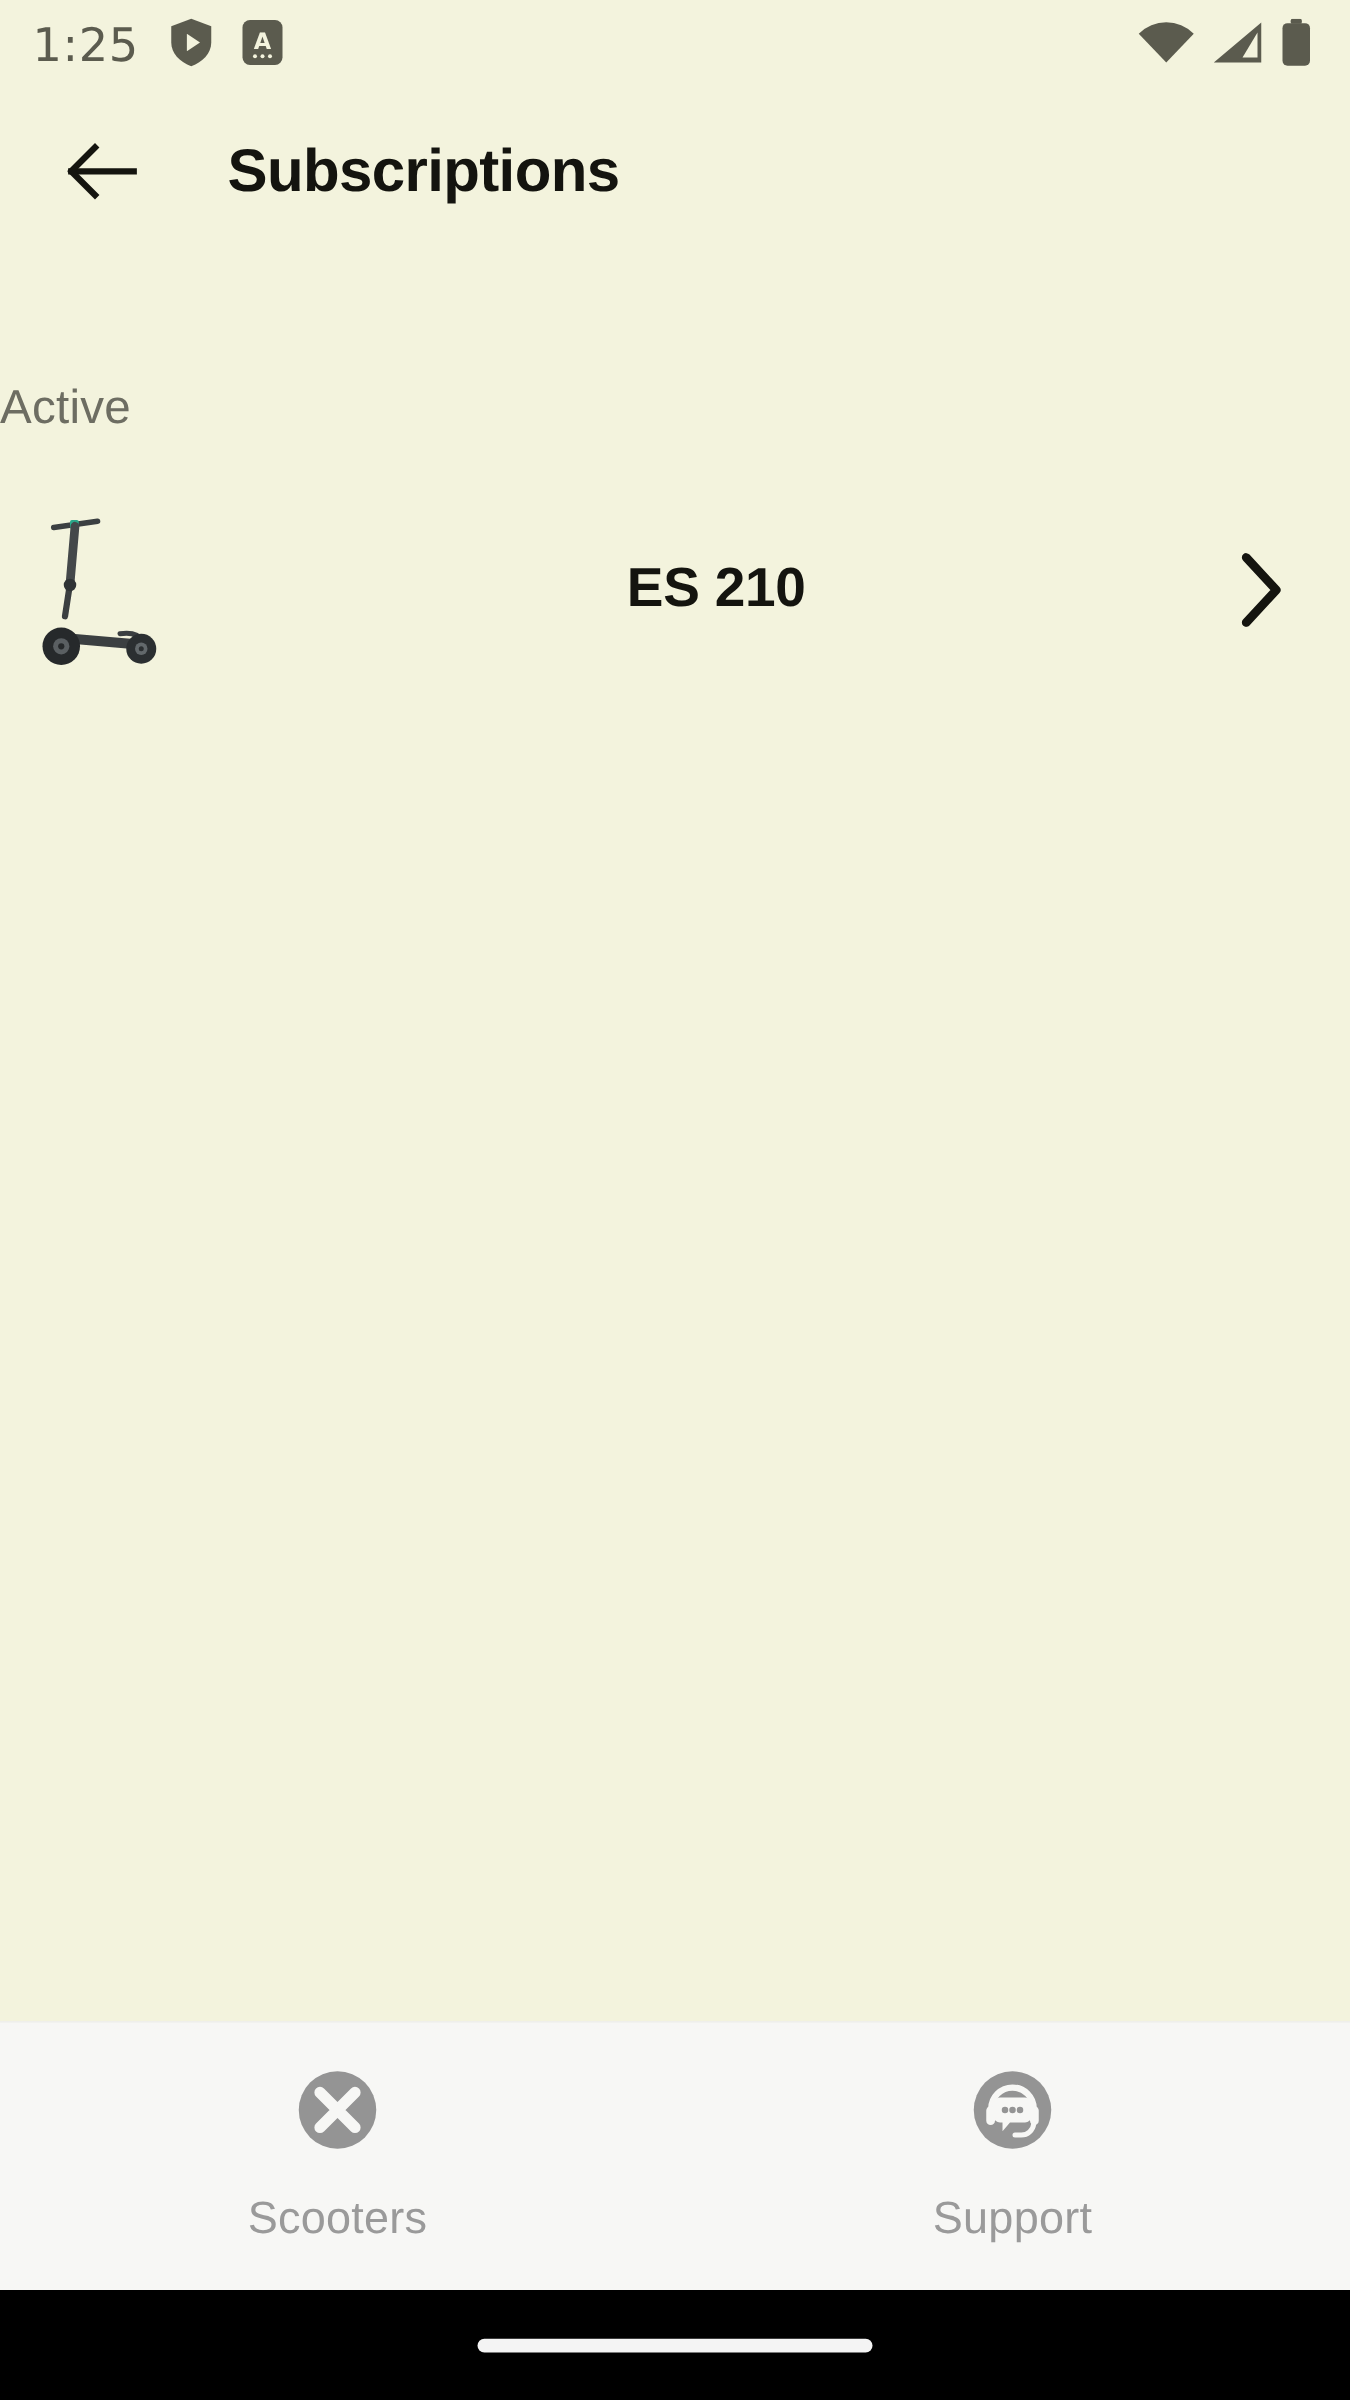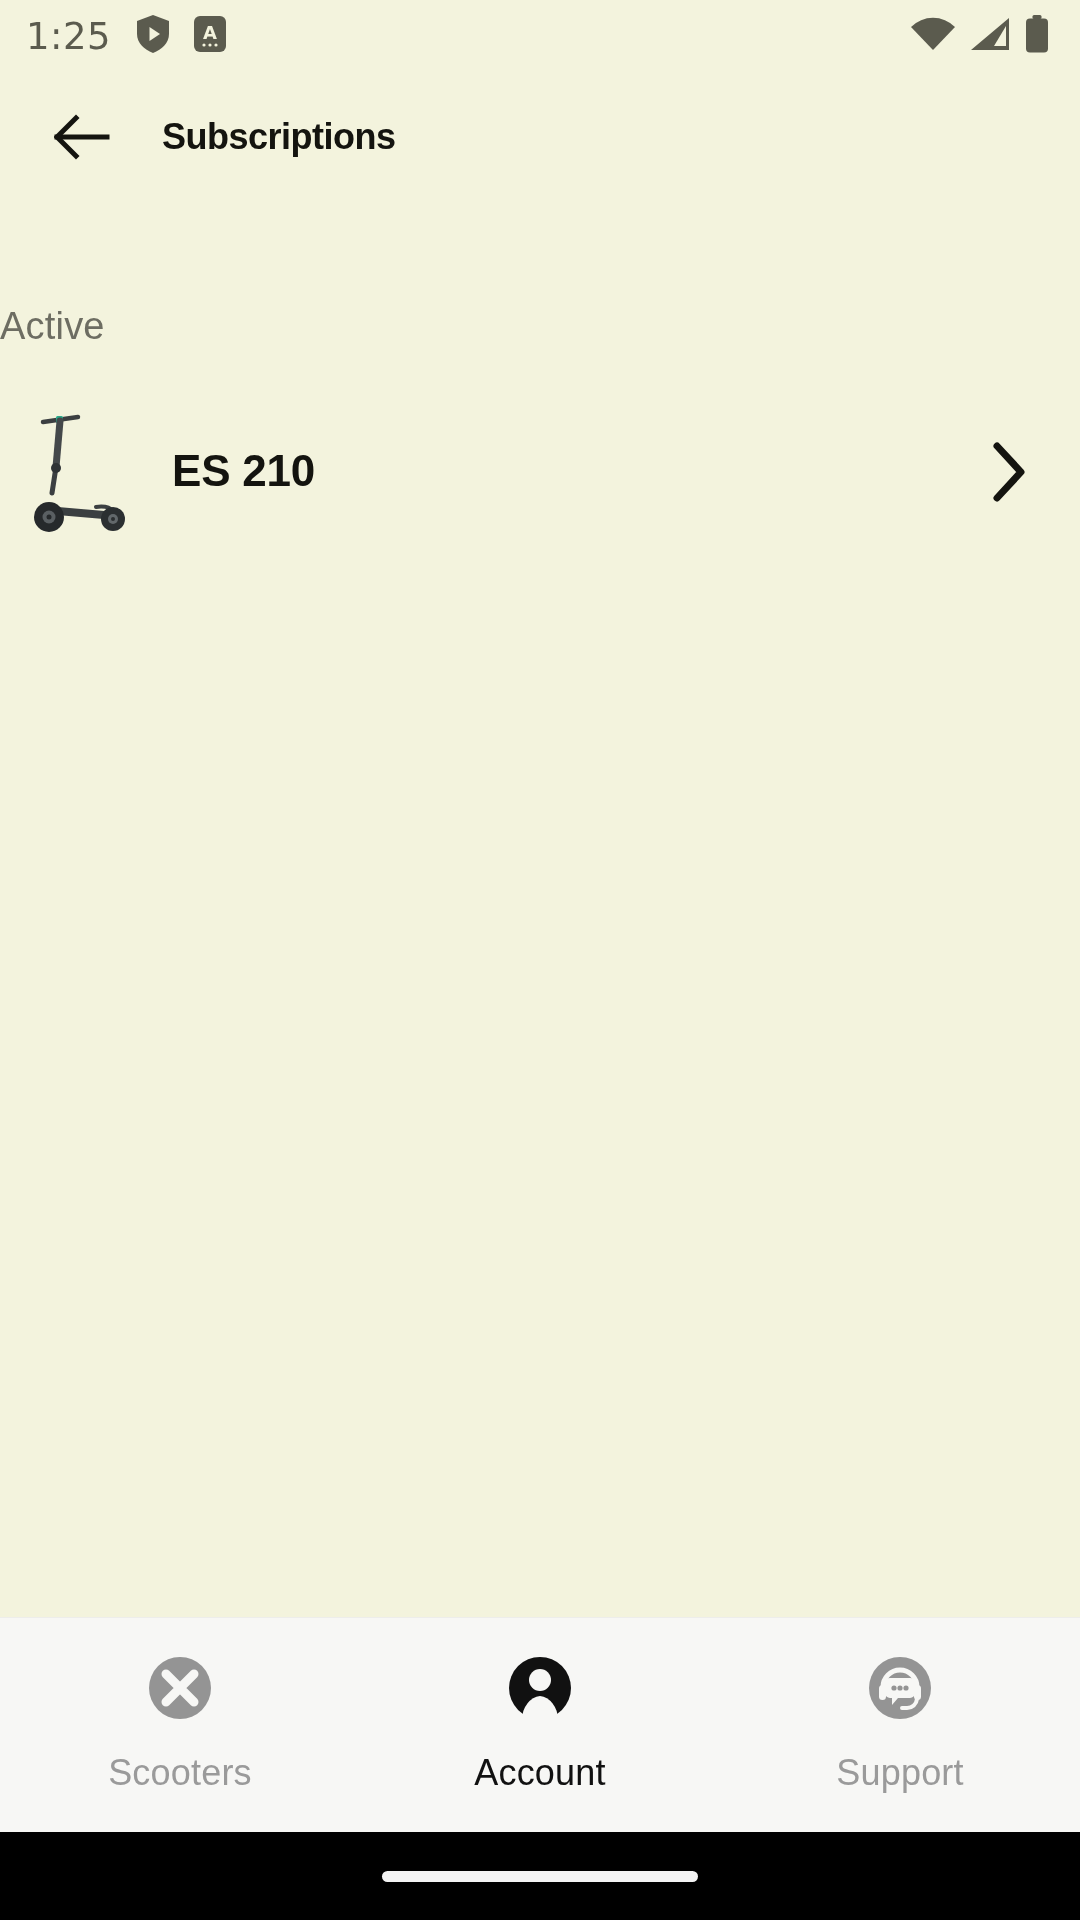--- a/index.html
+++ b/index.html
@@ -41,24 +41,24 @@
     display:flex; align-items:center;
     padding-left:46px;
     flex:0 0 auto;
   }
   .back-btn {
     width:72px; height:72px;
     display:flex; align-items:center; justify-content:center;
     cursor:pointer;
   }
   .page-title {
-    font-size:36px;
+    font-size:48px;
     font-weight:700;
     color:#14140f;
-    margin-left:44px;
+    margin-left:64px;
     letter-spacing:-0.5px;
   }
 
   
   .content { flex:1 1 auto; padding-top:103px; }
 
   .section-label {
     font-size:38px;
     color:#6d6d62;
     letter-spacing:0.2px;
@@ -69,21 +69,21 @@
   .sub-row {
     display:flex; align-items:center;
     padding:16px 36px 16px 0;
     cursor:pointer;
   }
   .sub-thumb {
     width:160px; height:135px;
     flex:0 0 auto;
     display:flex; align-items:center; justify-content:center;
   }
-  .sub-text { flex:1 1 auto; margin-left:12px; }
+  .sub-text { flex:1 1 auto; margin-left:12px;text-align:center; }
   .sub-title {
     font-size:44px; font-weight:700; color:#14140f;
     letter-spacing:-0.2px; line-height:1.15;
   }
   .sub-serial {
     font-size:40px; color:#7b7b70;
     margin-top:12px; line-height:1.15; letter-spacing:0.2px;
   }
   .chev { flex:0 0 auto; width:70px; display:flex; justify-content:center; }
 
@@ -224,30 +224,20 @@
     <div class="nav-item">
       <span>
         <svg width="64" height="64" viewBox="0 0 64 64">
           <circle cx="32" cy="32" r="31" fill="#949494"></circle>
           <path d="M18 18 L46 46 M46 18 L18 46" stroke="#f7f7f5" stroke-width="9" stroke-linecap="round"></path>
         </svg>
       </span>
       <span class="nav-label">Scooters</span>
     </div>
 
-    <div class="nav-item active">
-      <span>
-        <svg width="64" height="64" viewBox="0 0 64 64">
-          <path d="M32 1 A31 31 0 0 1 32 63 A31 31 0 0 1 32 1 Z" fill="#111"></path>
-          <circle cx="32" cy="24" r="11" fill="#f7f7f5"></circle>
-          <path d="M32 40 A20 24 0 0 0 14 63 L50 63 A20 24 0 0 0 32 40 Z" fill="#f7f7f5"></path>
-        </svg>
-      </span>
-      <span class="nav-label">Account</span>
-    </div>
 
     <div class="nav-item">
       <span>
         <svg width="64" height="64" viewBox="0 0 64 64">
           <circle cx="32" cy="32" r="31" fill="#949494"></circle>
           <path d="M15 31 A17 17 0 0 1 49 31" stroke="#f7f7f5" stroke-width="5" fill="none" stroke-linecap="round"></path>
           <rect x="11" y="29" width="7" height="15" rx="3.5" fill="#f7f7f5"></rect>
           <rect x="46" y="29" width="7" height="15" rx="3.5" fill="#f7f7f5"></rect>
           <path d="M49 43 A10 10 0 0 1 39 52 L34 52" stroke="#f7f7f5" stroke-width="4" fill="none" stroke-linecap="round"></path>
           <path d="M22 22 H42 A5 5 0 0 1 47 27 V37 A5 5 0 0 1 42 42 H30 L24 49 V42 H22 A5 5 0 0 1 17 37 V27 A5 5 0 0 1 22 22 Z" fill="#f7f7f5"></path>

